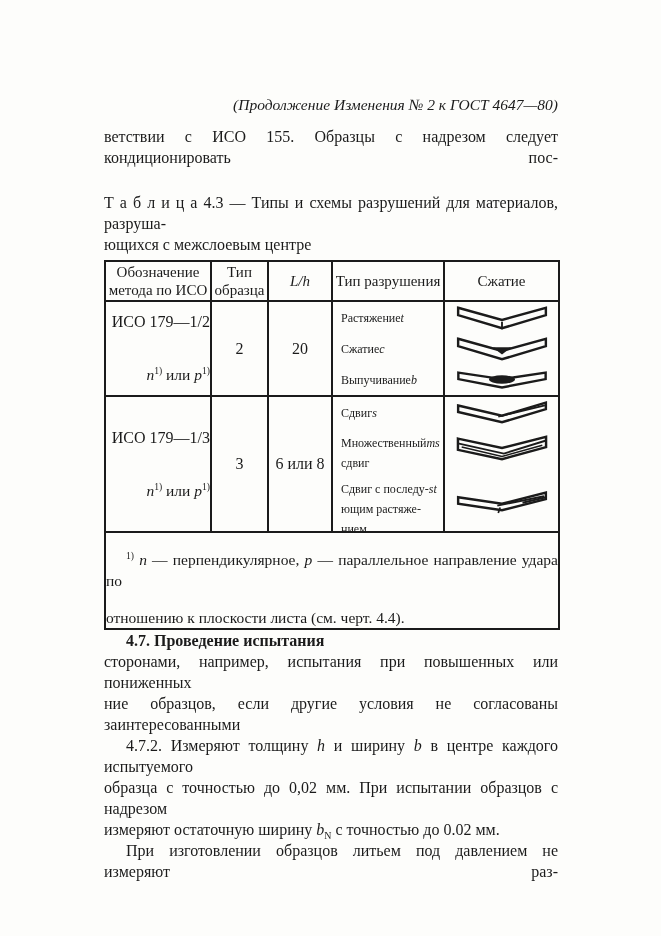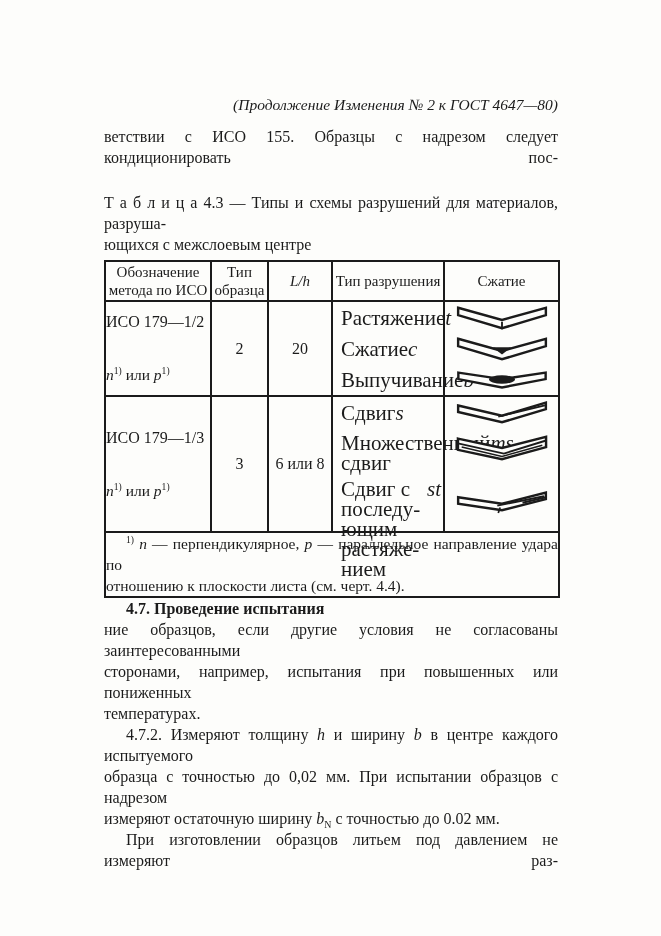--- a/index.html
+++ b/index.html
@@ -14,29 +14,29 @@
   .hdr-note{font-style:italic;font-size:15.5px;text-align:right;text-align-last:right;margin-bottom:12px;}
   .caption{margin-top:24px;}
   .heading{font-weight:bold;font-size:16px;line-height:21px;text-indent:22px;}
   sup{font-size:0.62em;vertical-align:super;line-height:0;}
   sub{font-size:0.62em;vertical-align:sub;line-height:0;}
   i{font-style:italic;}
 
   table.gtable{border-collapse:collapse;table-layout:fixed;width:454px;margin-top:5px;}
   table.gtable th, table.gtable td{border:2px solid #1b1b1b;padding:0;vertical-align:middle;}
   th.colhead{font-weight:normal;font-size:15px;line-height:18px;text-align:center;height:38px;}
-  td.method-cell{vertical-align:top;padding:7px 4px 0 8px;font-size:16px;line-height:20px;}
+  td.method-cell{vertical-align:top;padding:7px 4px 0 8px;font-size:16px;line-height:20px;text-align:right;}
   td.method-cell .mnote{margin-top:33px;font-size:15.5px;}
   td.num-mid{text-align:center;font-size:16px;}
   td.num-top{text-align:center;vertical-align:top;padding-top:8px;font-size:16px;}
   td.fail-cell, td.schema-cell{vertical-align:top;padding:0;}
-  .fail-item{display:flex;align-items:flex-start;padding:6px 2px 0 8px;font-size:21px;line-height:20px;box-sizing:border-box;}
+  .fail-item{display:flex;align-items:flex-start;padding:6px 2px 0 8px;font-size:12px;line-height:20px;box-sizing:border-box;}
   .schema-item{display:flex;align-items:center;justify-content:center;box-sizing:border-box;}
   td.footnote-cell{padding:6px 8px 8px 8px;}
-  .fn-line{font-size:15.5px;line-height:21px;text-align:justify;text-align-last:justify;}
+  .fn-line{font-size:15.5px;line-height:21px;text-align:justify;text-align-last:justify;margin-top:16px;}
   .fn-line.ind{text-indent:20px;}
   .fn-line.end{text-align-last:left;}
   svg.schema{display:block;}
 </style>
 </head>
 <body>
 
 <div class="content">
 
   <div class="hdr-note">(Продолжение Изменения № 2 к ГОСТ  4647—80)</div>
@@ -142,23 +142,22 @@
           <div class="fn-line ind"><sup>1)</sup> <i>n</i> — перпендикулярное, <i>p</i> — параллельное направление удара по</div>
           <div class="fn-line end">отношению к плоскости листа (см. черт. 4.4).</div>
         </td>
       </tr>
     </tbody>
   </table>
 
   <div class="heading">4.7. Проведение испытания</div>
 
   <div>
+    <div class="line">сторонами, например, испытания при повышенных или пониженных</div>
     <div class="line">ние образцов, если другие условия не согласованы заинтересованными</div>
-    <div class="line">сторонами, например, испытания при повышенных или пониженных</div>
-    <div class="line end">температурах.</div>
   </div>
 
   <div>
     <div class="line ind">4.7.2. Измеряют толщину <i>h</i> и ширину <i>b</i> в центре каждого испытуемого</div>
     <div class="line">образца с точностью до 0,02 мм. При испытании образцов с надрезом</div>
     <div class="line end">измеряют остаточную ширину <i>b</i><sub>N</sub> с точностью до 0.02 мм.</div>
     <div class="line ind">При изготовлении образцов литьем под давлением не измеряют раз-</div>
 
   </div>
 

